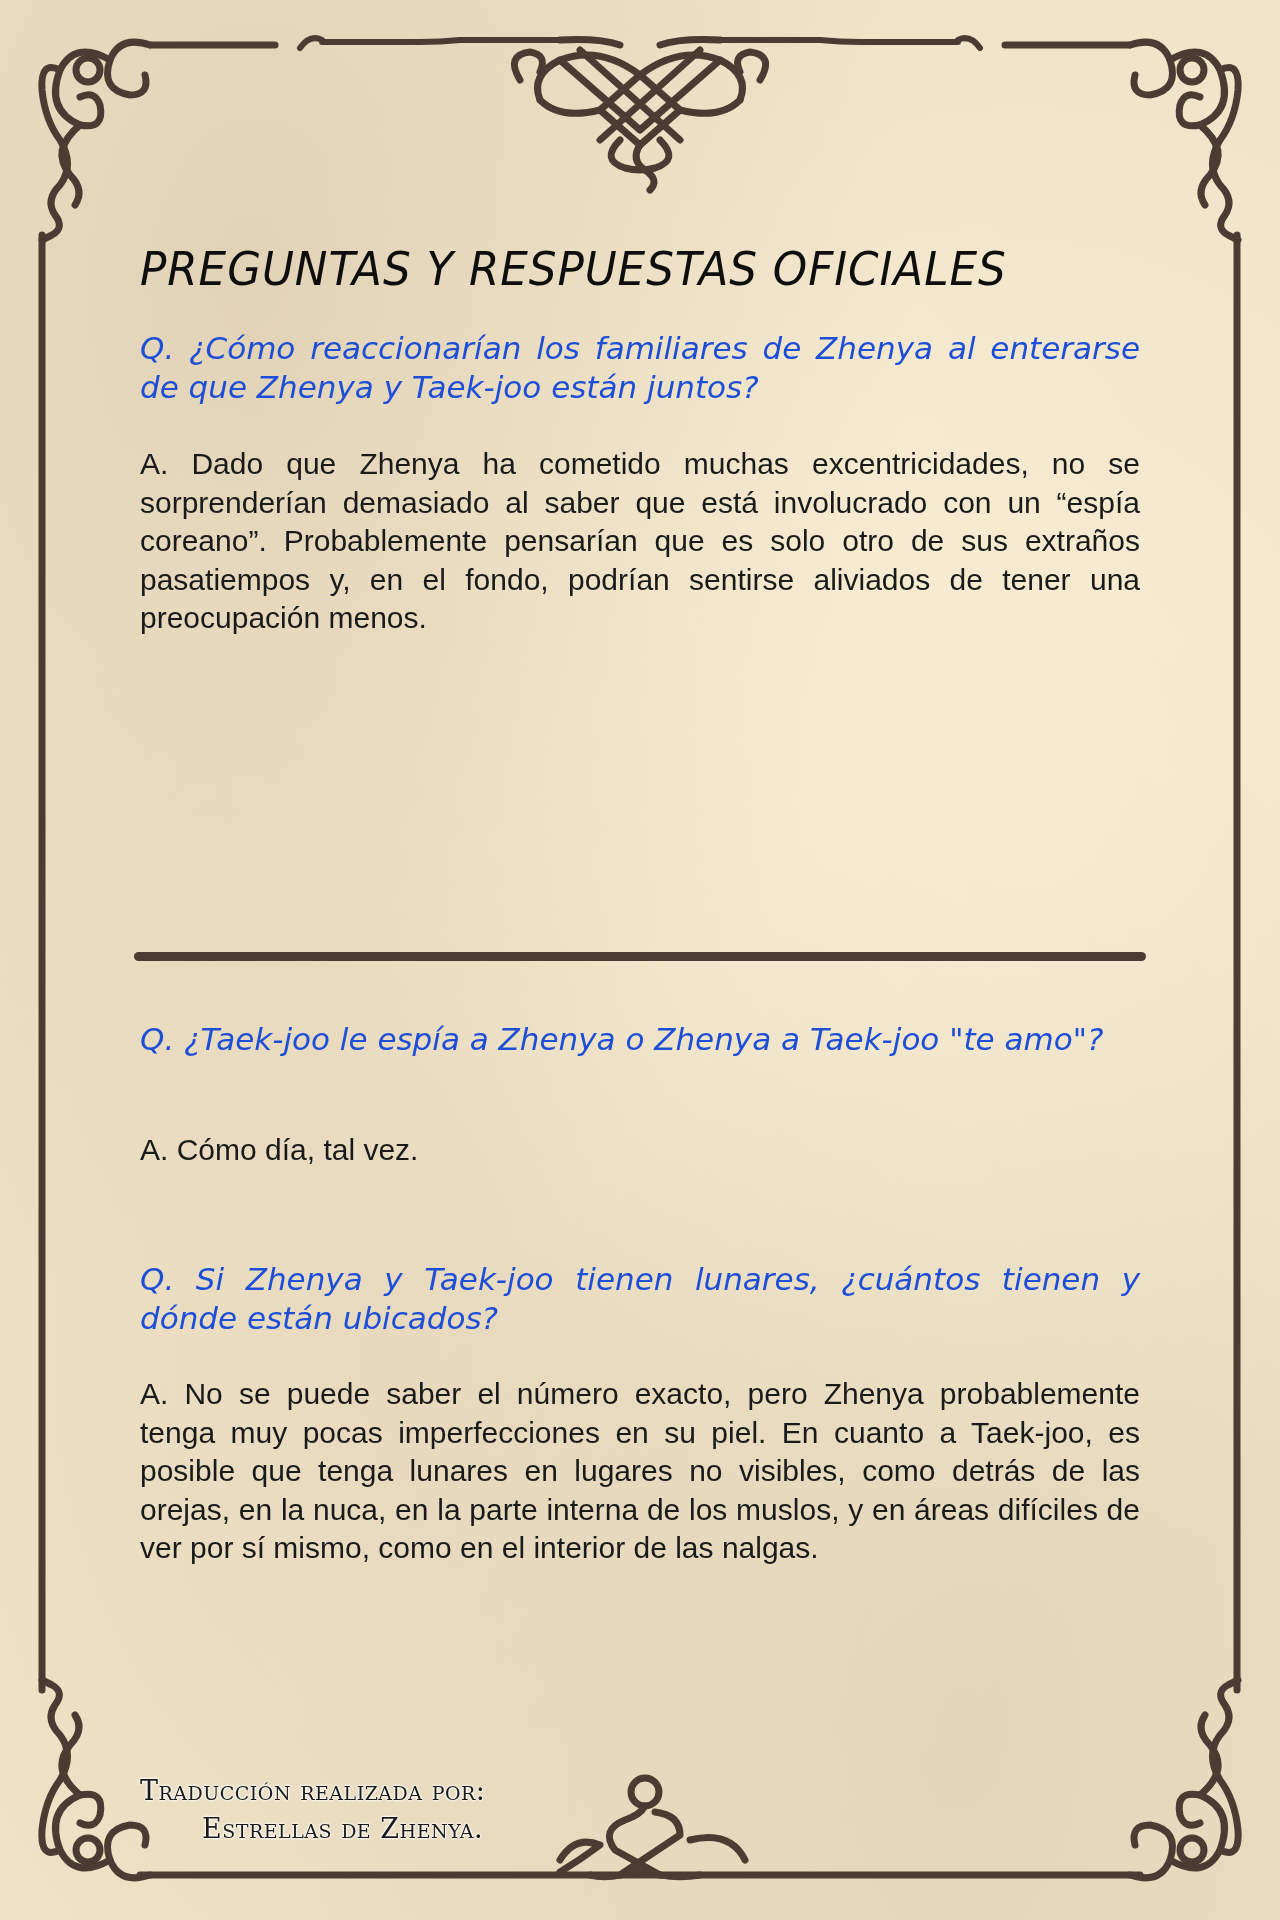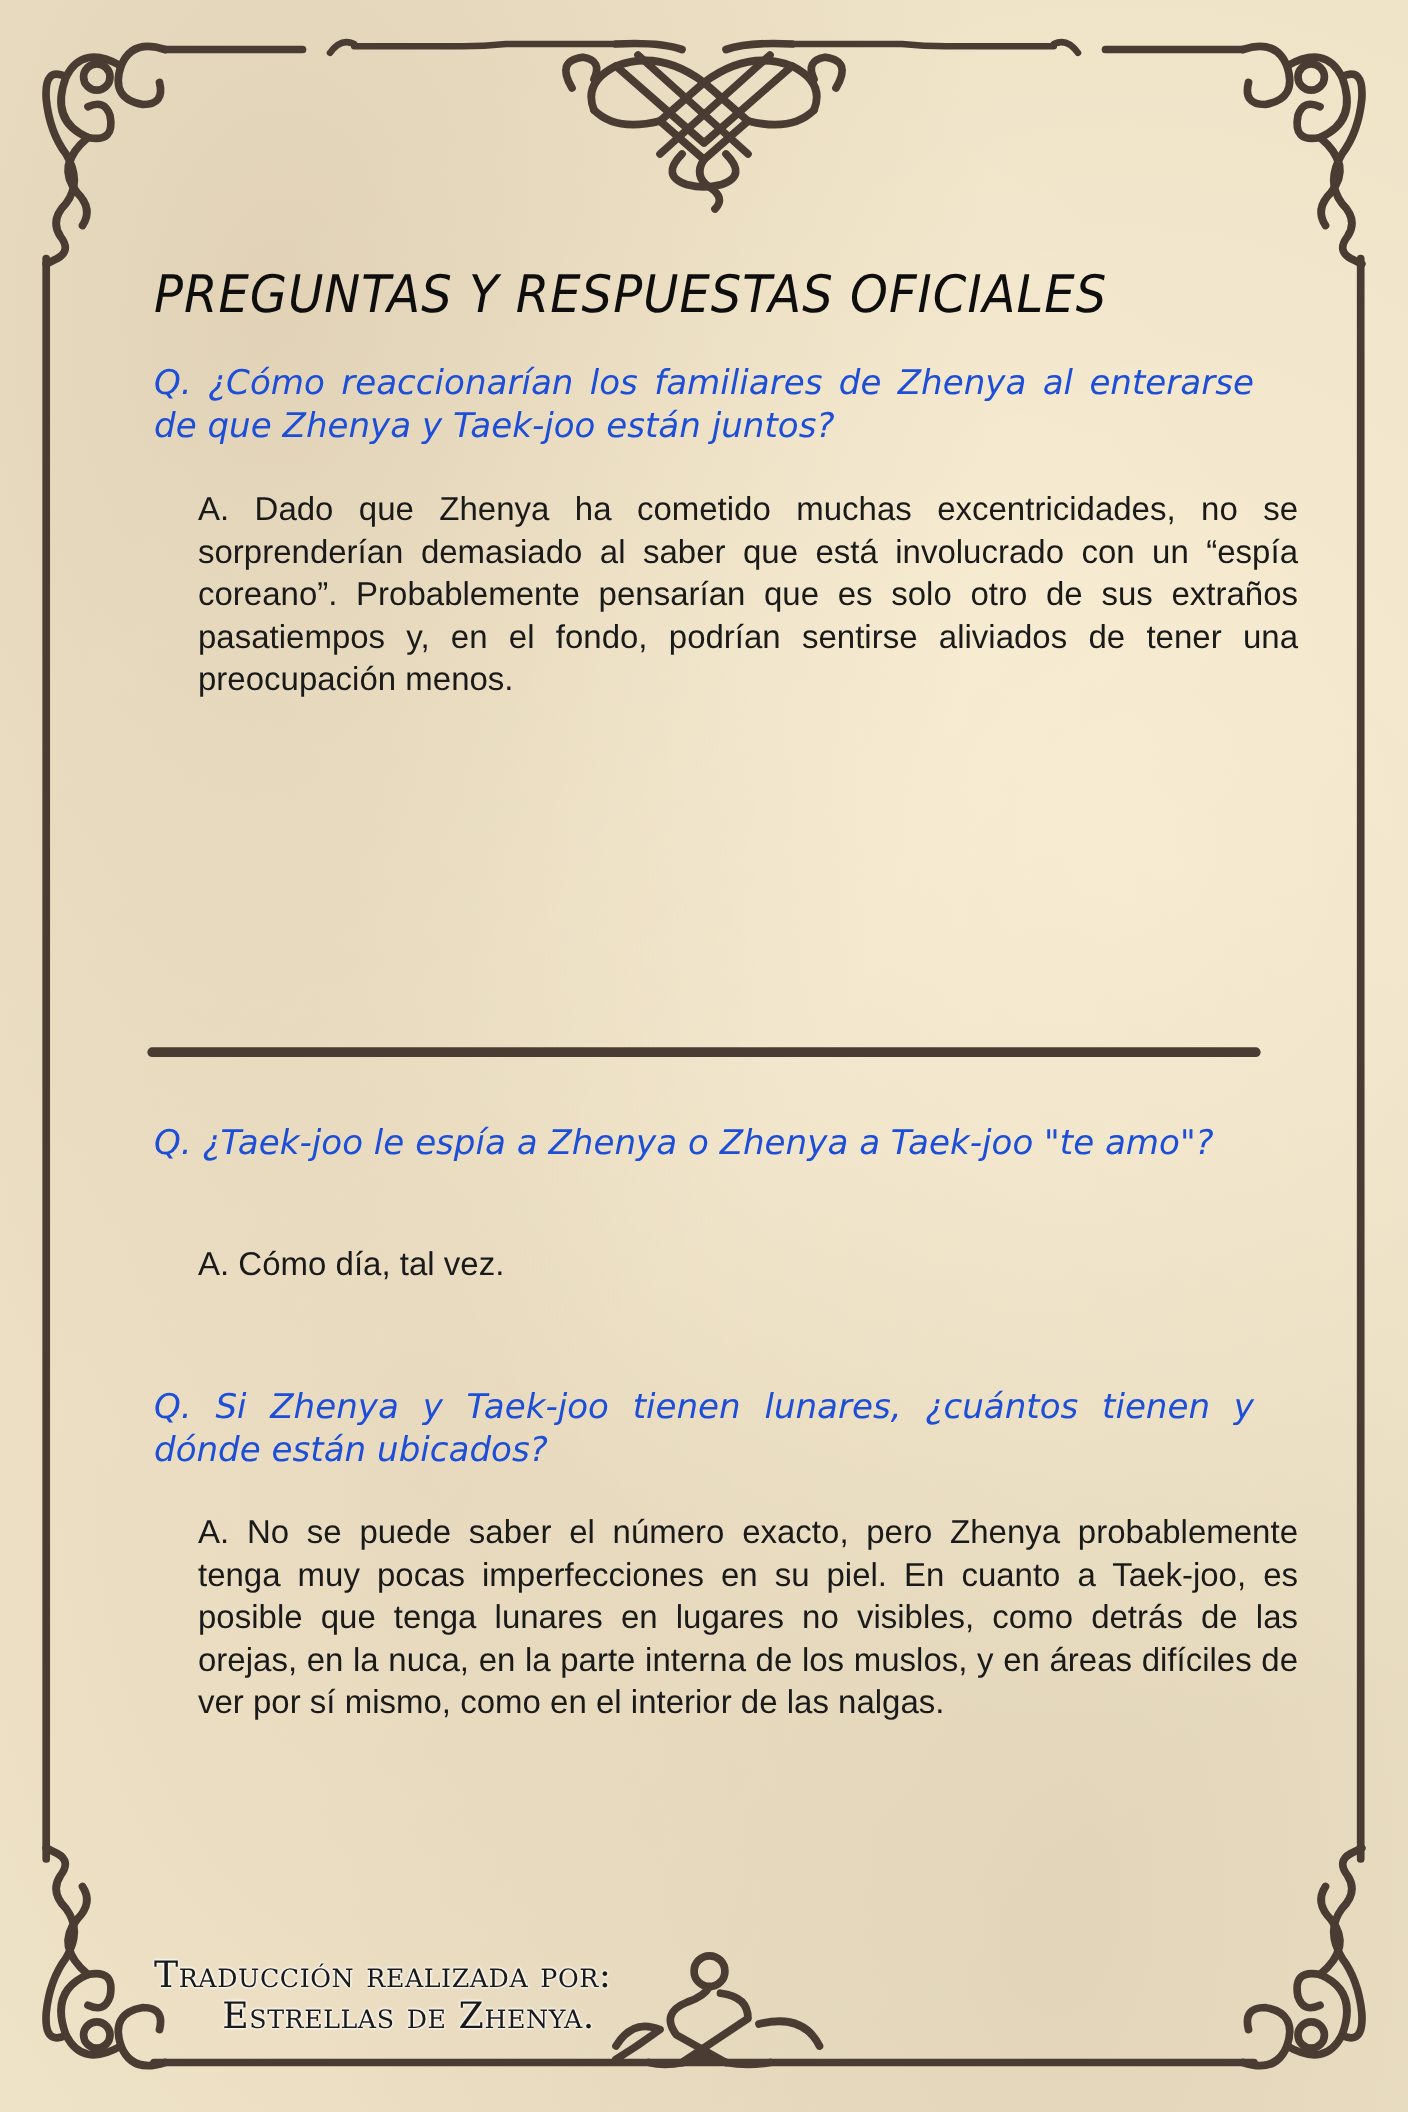--- a/index.html
+++ b/index.html
@@ -28,29 +28,29 @@
   .q {
     position: absolute; left: 140px; width: 1000px;
     font-family: "DejaVu Sans", sans-serif; font-style: oblique;
     font-size: 31px; line-height: 39px; text-align: justify; text-align-last: left;
     color: #1d4ed8;
   }
   .a {
     position: absolute; left: 140px; width: 1000px;
     font-family: "Liberation Sans", sans-serif;
     font-size: 30px; line-height: 38.5px; text-align: justify; text-align-last: left;
-    color: #1a1a1a; font-weight: 300; margin-left: 40px;
+    color: #1a1a1a; font-weight: 300;
   }
   .divider {
     position: absolute; left: 134px; top: 952px; width: 1012px; height: 9px;
     background: #4a3c32; border-radius: 5px;
   }
   .credit {
     position: absolute; font-family: "DejaVu Serif", serif;
-    font-variant: small-caps; font-size: 33px; color: #1a1a1a;
+    font-variant: small-caps; font-size: 27px; color: #1a1a1a;
     text-shadow: 0 0 3px #fff, 0 0 3px #fff, 0 0 2px #fff; letter-spacing: 0.5px;
     white-space: nowrap;
   }
 </style>
 </head>
 <body>
 
 <div class="frame">
   <svg width="1280" height="1920" viewBox="0 0 1280 1920" fill="none" stroke="#4a3c32" stroke-linecap="round" stroke-linejoin="round">
 

